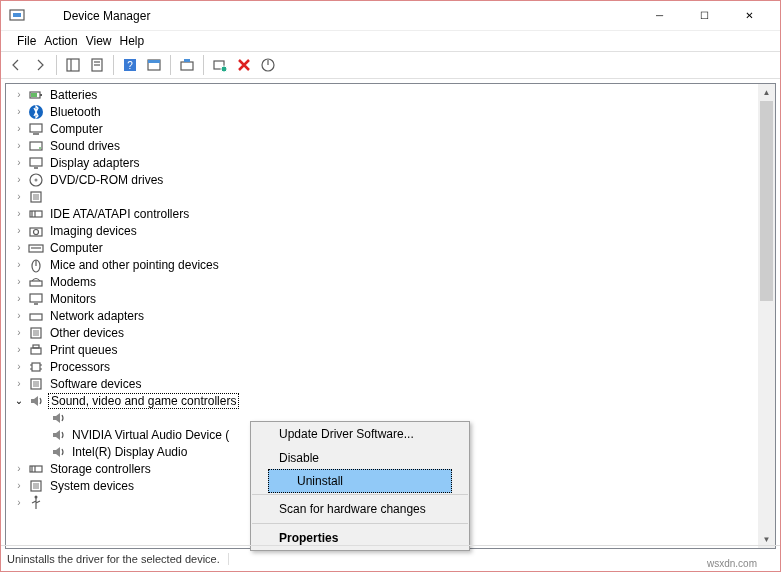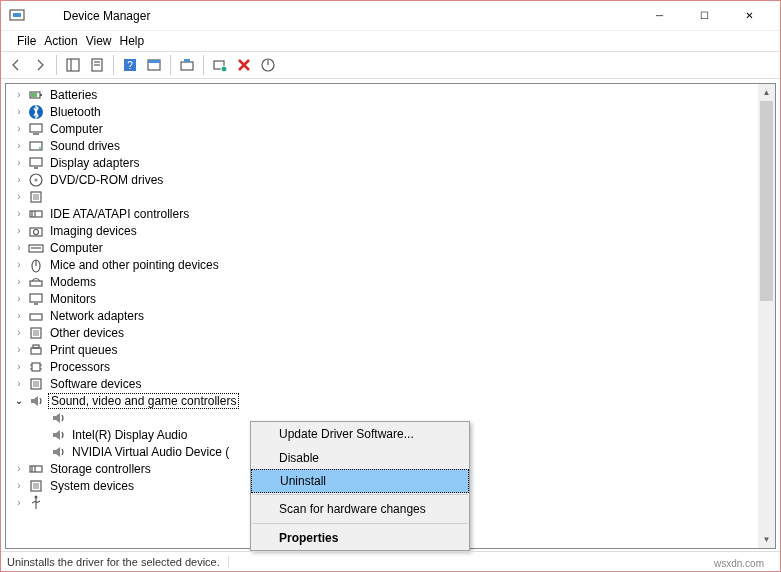--- a/index.html
+++ b/index.html
@@ -36,27 +36,27 @@
 
 .scrollbar { position: absolute; top: 0; right: 0; width: 17px; bottom: 0; background: #f0f0f0; display: flex; flex-direction: column; }
 .sb-btn { height: 17px; display: flex; align-items: center; justify-content: center; font-size: 8px; color: #606060; cursor: pointer; }
 .sb-track { flex: 1; position: relative; }
 .sb-thumb { position: absolute; top: 0; left: 2px; right: 2px; height: 200px; background: #cdcdcd; }
 
 
 .context-menu { position: absolute; left: 249px; top: 420px; width: 220px; background: #f0f0f0; border: 1px solid #a0a0a0; box-shadow: 2px 2px 4px rgba(0,0,0,0.25); }
 .cm-item { height: 24px; display: flex; align-items: center; padding-left: 28px; cursor: pointer; font-size: 12px; }
 .cm-sep { height: 1px; background: #d0d0d0; margin: 2px 1px; }
-.cm-highlight { background: #91c9f7; border: 1px dotted #000; margin: -1px 0; }
+.cm-highlight { background: #91c9f7; border: 1px dotted #000; margin: -1px 17px; }
 .cm-bold { font-weight: bold; }
 
 
-.statusbar { position: absolute; bottom: 0; left: 0; right: 0; height: 20px; border-top: 1px solid #ddd; display: flex; align-items: center; padding: 0 6px; font-size: 11px; color: #333; }
+.statusbar { position: absolute; bottom: 0; left: 0; right: 0; height: 26px; border-top: 1px solid #ddd; display: flex; align-items: center; padding: 0 6px; font-size: 11px; color: #333; }
 .statusbar .status-cell { border-right: 1px solid #ddd; padding-right: 8px; }
-.watermark { position: absolute; right: 16px; bottom: 2px; font-size: 10px; color: #888; }
+.watermark { position: absolute; right: 23px; bottom: 2px; font-size: 10px; color: #888; }
 
 
 .ic { stroke: #5a5a5a; stroke-width: 1.2; fill: none; }
 </style>
 </head>
 <body>
 
 <div class="titlebar">
   <span class="app-icon">
     <svg viewBox="0 0 16 16">
@@ -351,31 +351,31 @@
         </span>
       </div>
       <div class="tree-row child">
         <span class="expander"></span>
         <span class="node-icon">
           <svg viewBox="0 0 16 16" width="16" height="16">
             <path d="M3 6 L6 6 L10 3 L10 13 L6 10 L3 10 Z" fill="#888"></path>
             <path d="M12 5 Q14 8 12 11" class="ic"></path>
           </svg>
         </span>
-        <span class="node-label">Intel(R) Display Audio</span>
+        <span class="node-label">NVIDIA Virtual Audio Device (</span>
       </div>
       <div class="tree-row child">
         <span class="expander"></span>
         <span class="node-icon">
           <svg viewBox="0 0 16 16" width="16" height="16">
             <path d="M3 6 L6 6 L10 3 L10 13 L6 10 L3 10 Z" fill="#888"></path>
             <path d="M12 5 Q14 8 12 11" class="ic"></path>
           </svg>
         </span>
-        <span class="node-label">NVIDIA Virtual Audio Device (</span>
+        <span class="node-label">Intel(R) Display Audio</span>
       </div>
       <div class="tree-row">
         <span class="expander">›</span>
         <span class="node-icon">
           <svg viewBox="0 0 16 16" width="16" height="16">
             <rect x="2" y="5" width="12" height="6" class="ic" fill="#ddd"></rect>
             <line x1="4" y1="5" x2="4" y2="11" class="ic"></line>
             <line x1="7" y1="5" x2="7" y2="11" class="ic"></line>
           </svg>
         </span>

